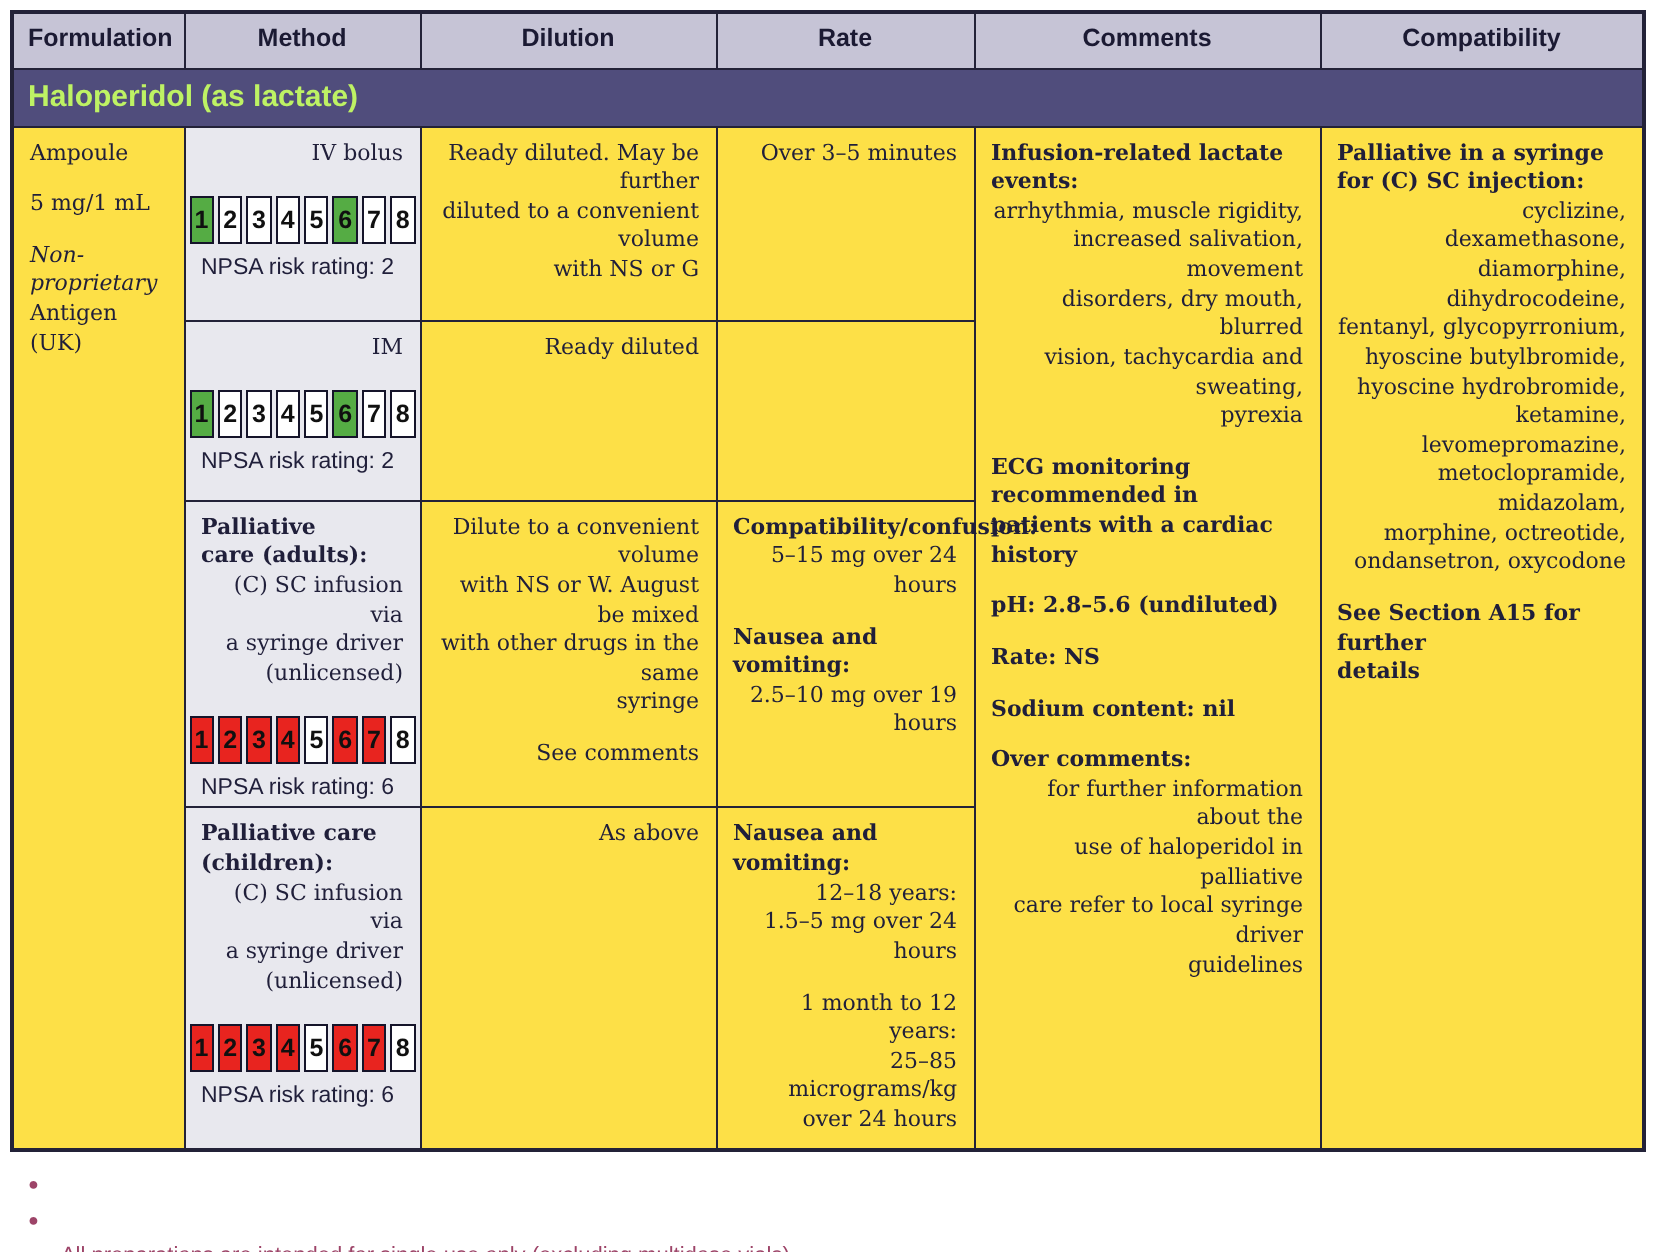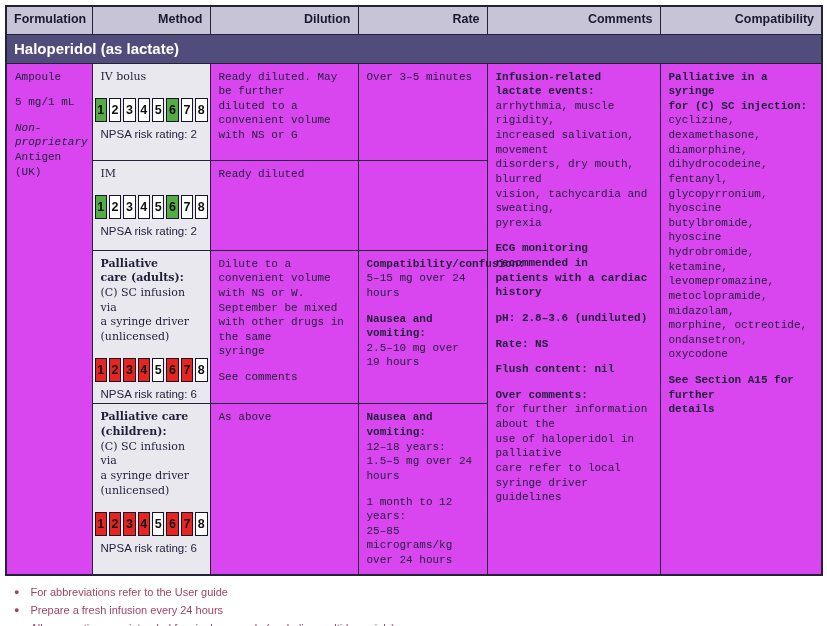--- a/index.html
+++ b/index.html
@@ -11,35 +11,35 @@
   table.mono { border-collapse:collapse; table-layout:fixed; width:816px;
                border:2px solid #232238; }
   col.c-form { width:86px; } col.c-meth { width:118px; } col.c-dil { width:148px; }
   col.c-rate { width:129px; } col.c-comm { width:173px; } col.c-compat { width:162px; }
 
   th, td { border:1px solid #232238; vertical-align:top; }
 
   tr.tr-head { height:28px; }
   tr.tr-head th { background:#c6c4d6; font-family:"Liberation Sans", sans-serif;
                   font-weight:bold; font-size:12.5px; color:#1b1a33;
-                  text-align:right; padding:5px 7px;margin-top:16px; }
+                  text-align:center; padding:5px 7px;margin-top:16px; }
 
   tr.tr-banner { height:29px; }
-  tr.tr-banner td { background:#504d7c; color:#ffffff;
+  tr.tr-banner td { background:#504d7c; color:#bef264;
                     font-family:"Liberation Sans", sans-serif; font-weight:bold;
                     font-size:15px; padding:5px 7px; vertical-align:middle; }
 
   tr.tr-r1 { height:93px; } tr.tr-r2 { height:90px; }
   tr.tr-r3 { height:135px; } tr.tr-r4 { height:163px; }
 
-  td.body-cell { background:#d946ef; padding:6px 8px; font-size:11px; line-height:1.33;font-family:Liberation Mono, monospace; }
+  td.body-cell { background:#fde047; padding:6px 8px; font-size:11px; line-height:1.33; }
   td.method-cell { background:#e8e8ee; padding:0; }
 
   .t { font-weight:bold; white-space:pre-line; }
-  .pb { white-space:pre-line; }
+  .pb { white-space:pre-line;text-align:right; }
   .t:empty, .pb:empty { display:none; }
   .para { margin-bottom:11px; }
   .para:last-child { margin-bottom:0; }
 
   .form-line { margin-bottom:11px; }
   .italic { font-style:italic; margin-bottom:0; }
 
   .m-text { padding:6px 8px 2px; font-size:11px; line-height:1.33; }
   .blocks { display:flex; margin:12px 1px 3px; }
   .blk { flex:1; height:24px; border:1px solid #15142a; margin:0 1px;
@@ -129,27 +129,27 @@
 increased salivation, movement
 disorders, dry mouth, blurred
 vision, tachycardia and sweating,
 pyrexia</div>
             </div>
         <div class="para">
               <div class="t">ECG monitoring recommended in
 patients with a cardiac history</div>
             </div>
         <div class="para">
-              <div class="t">pH: 2.8–3.6 (undiluted)</div>
+              <div class="t">pH: 2.8–5.6 (undiluted)</div>
             </div>
         <div class="para">
               <div class="t">Rate: NS</div>
             </div>
         <div class="para">
-              <div class="t">Flush content: nil</div>
+              <div class="t">Sodium content: nil</div>
             </div>
         <div class="para">
               <div class="t">Over comments:</div>
               <div class="pb">for further information about the
 use of haloperidol in palliative
 care refer to local syringe driver
 guidelines</div>
             </div>
       </td>
       <td class="body-cell" rowspan="4">
@@ -218,21 +218,21 @@
               <span class="blk" style="background: rgb(255, 255, 255);">5</span>
               <span class="blk" style="background: rgb(232, 36, 31);">6</span>
               <span class="blk" style="background: rgb(232, 36, 31);">7</span>
               <span class="blk" style="background: rgb(255, 255, 255);">8</span>
             </div>
         <div class="npsa">NPSA risk rating: 6</div>
       </td>
       <td class="body-cell">
         <div class="para">
               <div class="pb">Dilute to a convenient volume
-with NS or W. September be mixed
+with NS or W. August be mixed
 with other drugs in the same
 syringe</div>
             </div>
         <div class="para">
               <div class="pb">See comments</div>
             </div>
       </td>
       <td class="body-cell">
         <div class="para">
               <div class="t">Compatibility/confusion:</div>
@@ -283,25 +283,23 @@
 over 24 hours</div>
             </div>
       </td>
     </tr>
   </tbody>
     </table>
 
   <ul class="footnotes">
     <li>
         <span class="bullet">●</span>
-        <span class="fn-text">For abbreviations refer to the User guide</span>
       </li>
     <li>
         <span class="bullet">●</span>
-        <span class="fn-text">Prepare a fresh infusion every 24 hours</span>
       </li>
     <li>
         <span class="bullet">●</span>
         <span class="fn-text">All preparations are intended for single use only (excluding multidose vials)</span>
       </li>
 
   </ul>
 </div>
 
 </body></html>

